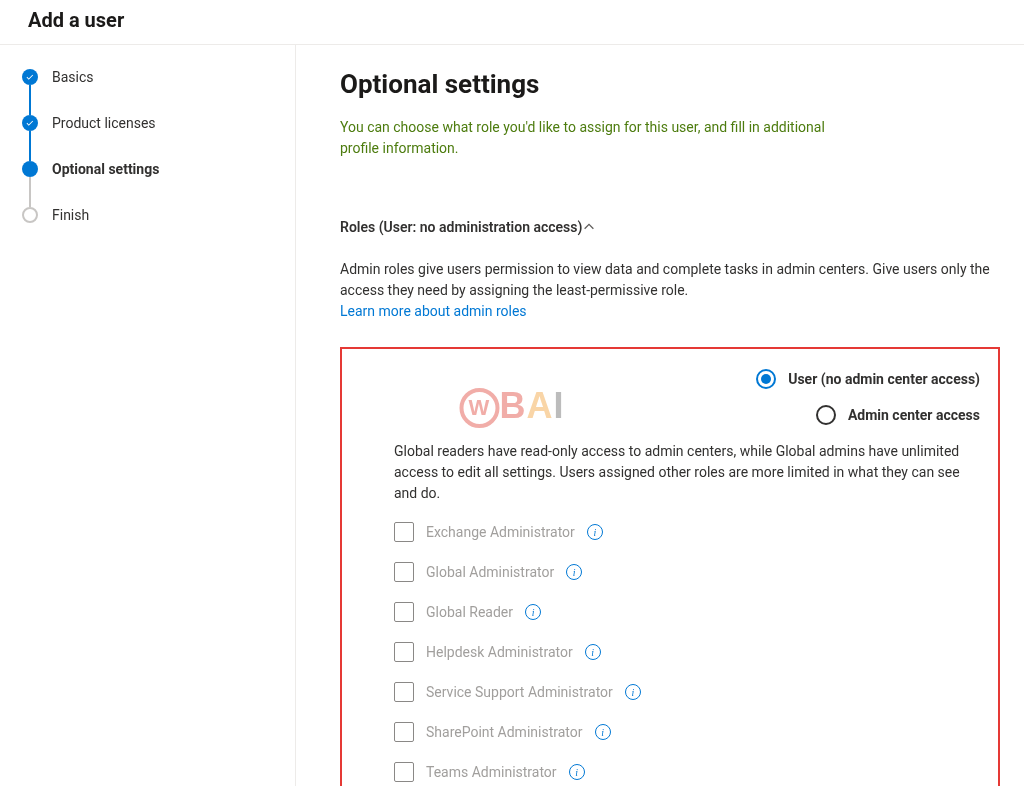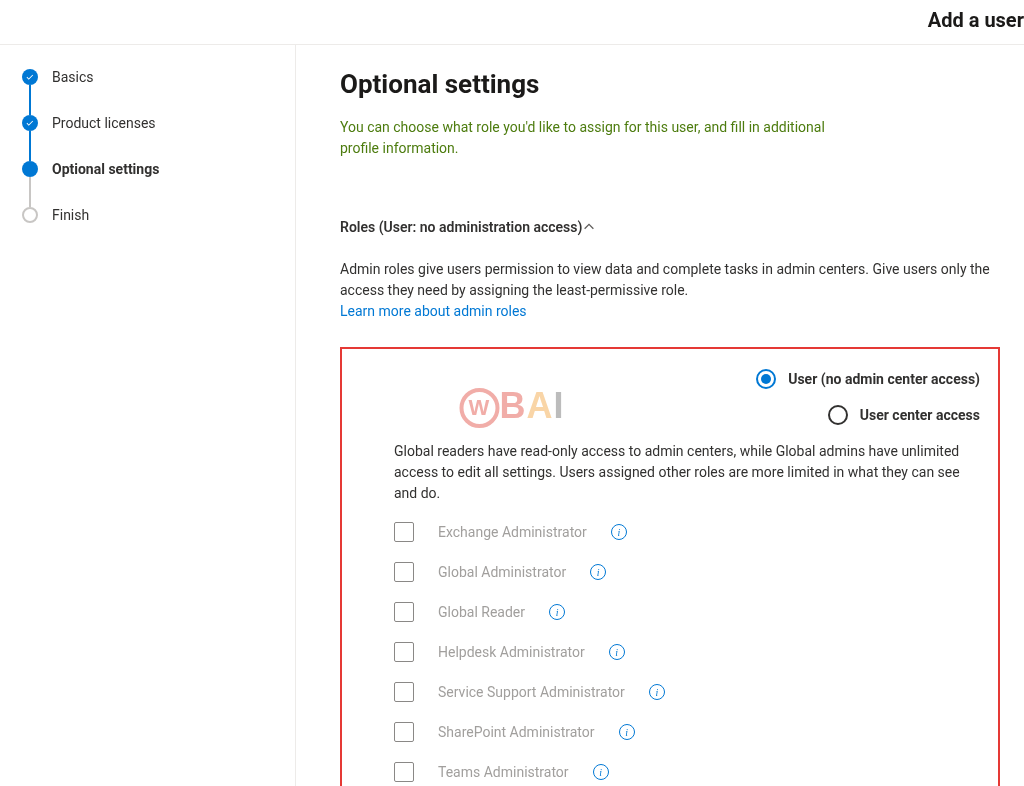--- a/index.html
+++ b/index.html
@@ -8,21 +8,20 @@
     font-size: 14px;
     color: #323130;
     background: #ffffff;
     width: 1024px;
     height: 786px;
     overflow: hidden;
   }
   .header {
     padding: 8px 0 12px 28px;
     border-bottom: 1px solid #edebe9;
-    text-align: right;
   }
   .header h1 {
     font-size: 20px;
     font-weight: 700;
     color: #1b1a19;
   }
   .container {
     display: flex;
     height: calc(100% - 45px);
   }
@@ -161,21 +160,21 @@
     line-height: 1.5;
     margin: 6px 0 18px 34px;
     max-width: 640px;
   }
   .checklist {
     margin-left: 34px;
   }
   .check-row {
     display: flex;
     align-items: center;
-    gap: 24px;
+    gap: 12px;
     margin-bottom: 20px;
   }
   .checkbox {
     width: 20px; height: 20px;
     border: 1px solid #8a8886;
     border-radius: 2px;
     flex-shrink: 0;
     cursor: pointer;
   }
   .check-label {
@@ -281,21 +280,21 @@
 
     <div class="highlight-box">
       <div class="radio-row">
         <div class="radio selected">
             <div class="dot"></div>
           </div>
         <span class="radio-label">User (no admin center access)</span>
       </div>
       <div class="radio-row">
         <div class="radio"></div>
-        <span class="radio-label">User center access</span>
+        <span class="radio-label">Admin center access</span>
       </div>
 
       <p class="sub-desc">Global readers have read-only access to admin centers, while Global admins have unlimited access to edit all settings. Users assigned other roles are more limited in what they can see and do.</p>
 
       <div class="checklist">
         <div class="check-row">
           <div class="checkbox"></div>
           <span class="check-label">Exchange Administrator</span>
           <span class="info-icon">i</span>
         </div>

